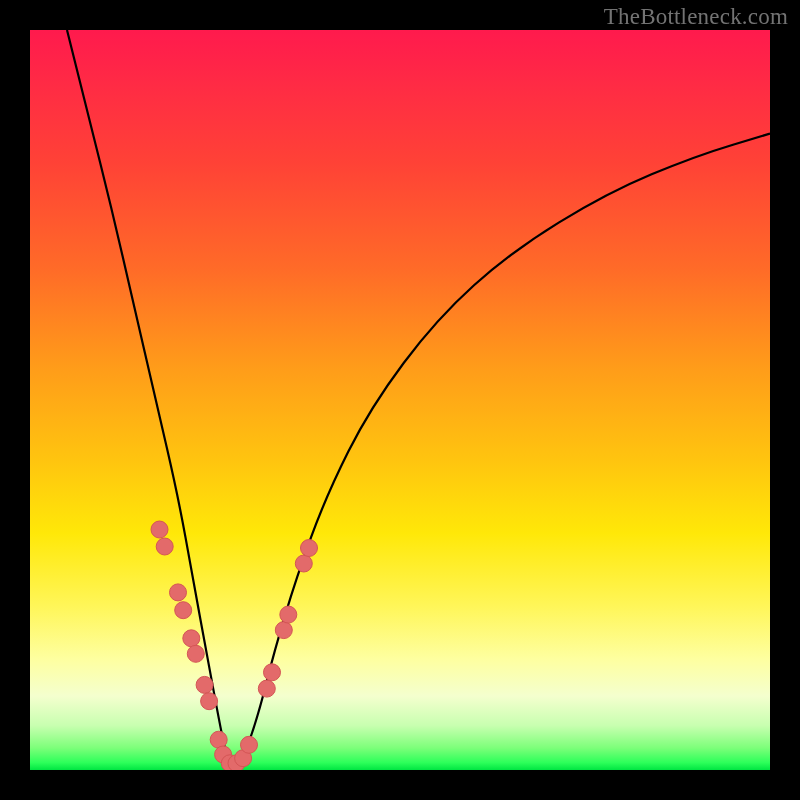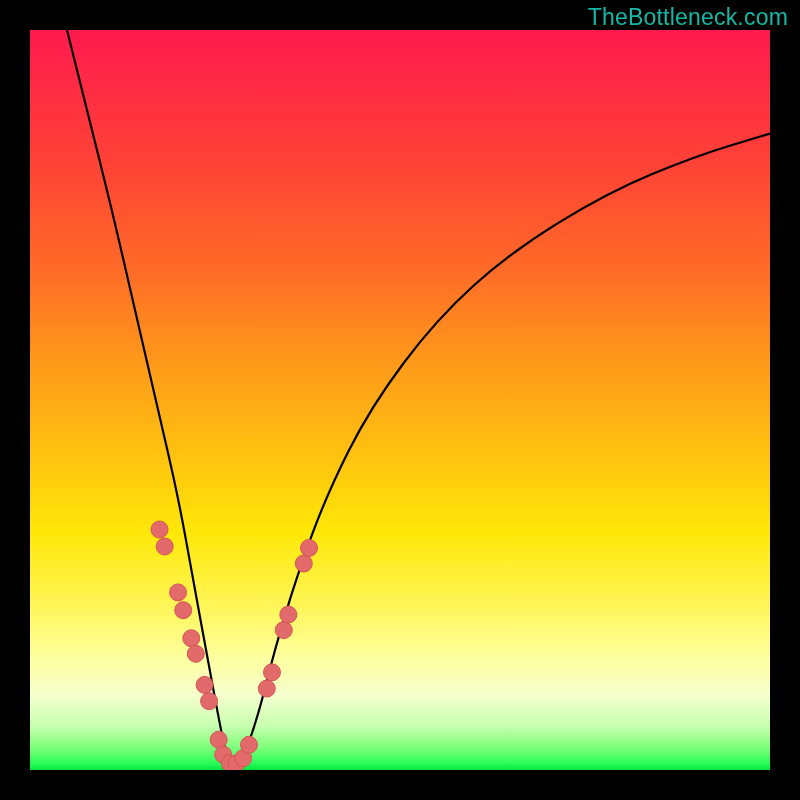--- a/index.html
+++ b/index.html
@@ -37,23 +37,23 @@
       #f4ffce 90%,
       #c8ffb0 94%,
       #7dff7a 97%,
       #2dff5a 99%,
       #00e542 100%);
   }
   .watermark {
     position: absolute;
     top: 4px;
     right: 12px;
-    font-family: Liberation Sans, sans-serif;
+    font-family: Liberation Serif, serif;
     font-size: 23px;
-    color: #14b8a6;
+    color: #737373;
     letter-spacing: 0.2px;
   }
   svg.curve {
     position: absolute;
     left: 0;
     top: 0;
     width: 740px;
     height: 740px;
   }
 </style>

